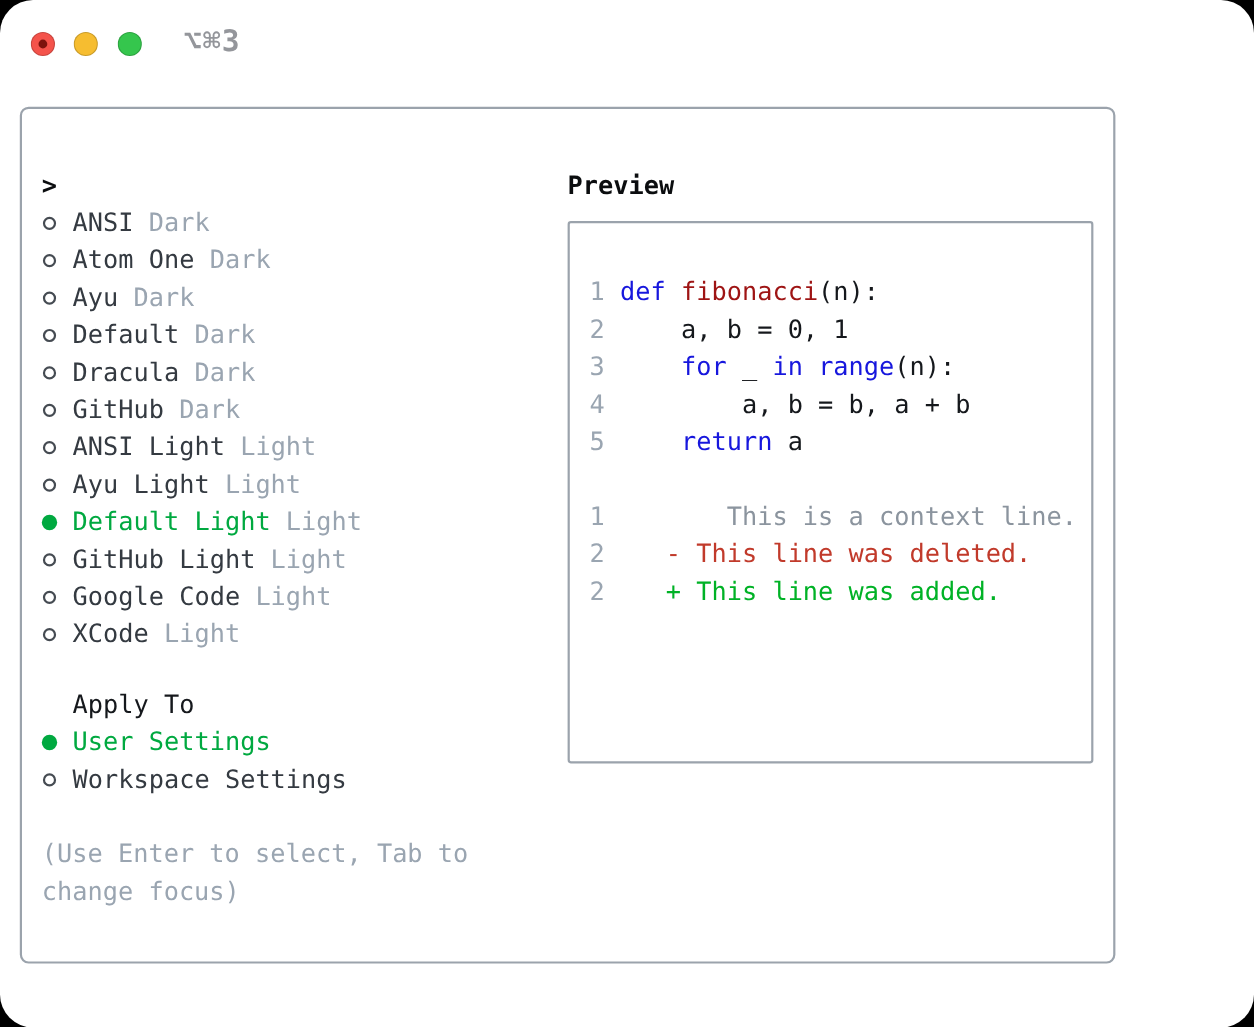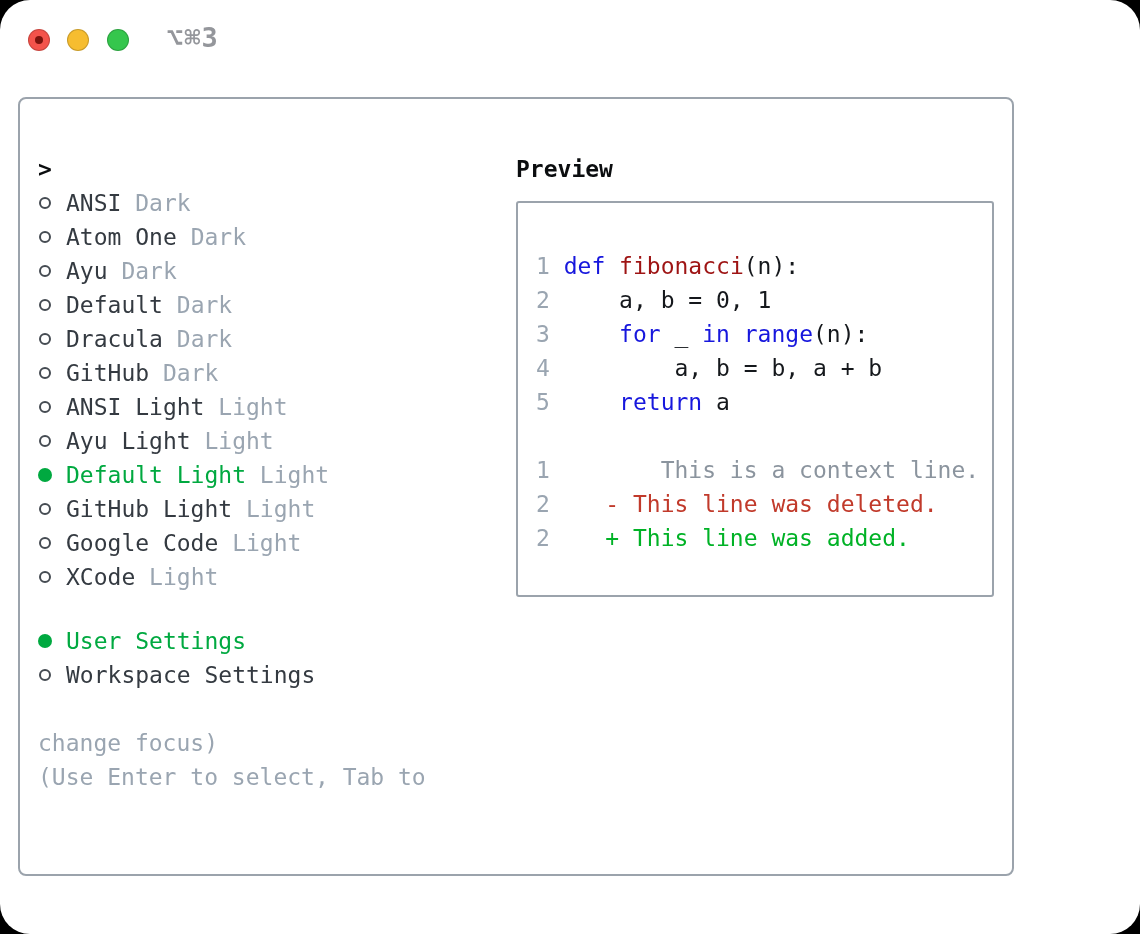--- a/index.html
+++ b/index.html
@@ -52,21 +52,21 @@
   .opt-name.green{color:#00a940;}
   .opt-variant{color:#9aa5b1;}
   .spacer30{height:30px;}
   .spacer34{height:34px;}
   .help{color:#9aa5b1;}
   .help .row{white-space:pre;}
   
   .preview-col{position:absolute;left:496px;top:53px;font-size:23px;}
   .preview-title{height:34px;display:flex;align-items:center;font-weight:700;color:#0b0d0f;}
   .preview-box{
-    margin-top:15px;width:478px;height:396px;box-sizing:border-box;
+    margin-top:15px;width:478px;height:493px;box-sizing:border-box;
     border:2px solid #9ba3ac;border-radius:3px;background:#fff;
     padding:46px 12px 0 18px;overflow:hidden;
   }
   .preview-box pre{
     margin:0;height:34px;line-height:34px;font-size:23px;
     font-family:inherit;white-space:pre;
   }
   .tok-gutter{color:#9aa5b1;}
   .tok-plain{color:#15181c;}
   .tok-kw{color:#1717dd;}
@@ -106,31 +106,35 @@
           <div class="row"><span class="prefix"><span class="circle"></span></span><span class="opt-name">ANSI Light</span><span class="opt-variant"> Light</span></div>
           <div class="row"><span class="prefix"><span class="circle"></span></span><span class="opt-name">Ayu Light</span><span class="opt-variant"> Light</span></div>
           <div class="row"><span class="prefix"><span class="circle sel"></span></span><span class="opt-name green">Default Light</span><span class="opt-variant"> Light</span></div>
           <div class="row"><span class="prefix"><span class="circle"></span></span><span class="opt-name">GitHub Light</span><span class="opt-variant"> Light</span></div>
           <div class="row"><span class="prefix"><span class="circle"></span></span><span class="opt-name">Google Code</span><span class="opt-variant"> Light</span></div>
           <div class="row"><span class="prefix"><span class="circle"></span></span><span class="opt-name">XCode</span><span class="opt-variant"> Light</span></div>
         </div>
 
       <div class="spacer30"></div>
 
+      <div class="row">
+        <span class="prefix"></span>
+        <span class="opt-name" style="color:#15181c">Apply To</span>
+      </div>
 
       <div id="apply-items">
           <div class="row"><span class="prefix"><span class="circle sel"></span></span><span class="opt-name green">User Settings</span></div>
           <div class="row"><span class="prefix"><span class="circle"></span></span><span class="opt-name">Workspace Settings</span></div>
         </div>
 
       <div class="spacer34"></div>
 
       <div class="help">
+        <div class="row">(Use Enter to select, Tab to</div>
         <div class="row">change focus)</div>
-        <div class="row">(Use Enter to select, Tab to</div>
       </div>
     </div>
 
     <div class="preview-col">
       <div class="preview-title">Preview</div>
       <div class="preview-box" id="preview-box">
           <pre><span class="tok-gutter">1 </span><span class="tok-kw">def</span><span class="tok-plain"> </span><span class="tok-fn">fibonacci</span><span class="tok-plain">(n):</span></pre>
           <pre><span class="tok-gutter">2</span><span class="tok-plain">     a, b = 0, 1</span></pre>
           <pre><span class="tok-gutter">3</span><span class="tok-plain">     </span><span class="tok-kw">for</span><span class="tok-plain"> _ </span><span class="tok-kw">in</span><span class="tok-plain"> </span><span class="tok-kw">range</span><span class="tok-plain">(n):</span></pre>
           <pre><span class="tok-gutter">4</span><span class="tok-plain">         a, b = b, a + b</span></pre>

